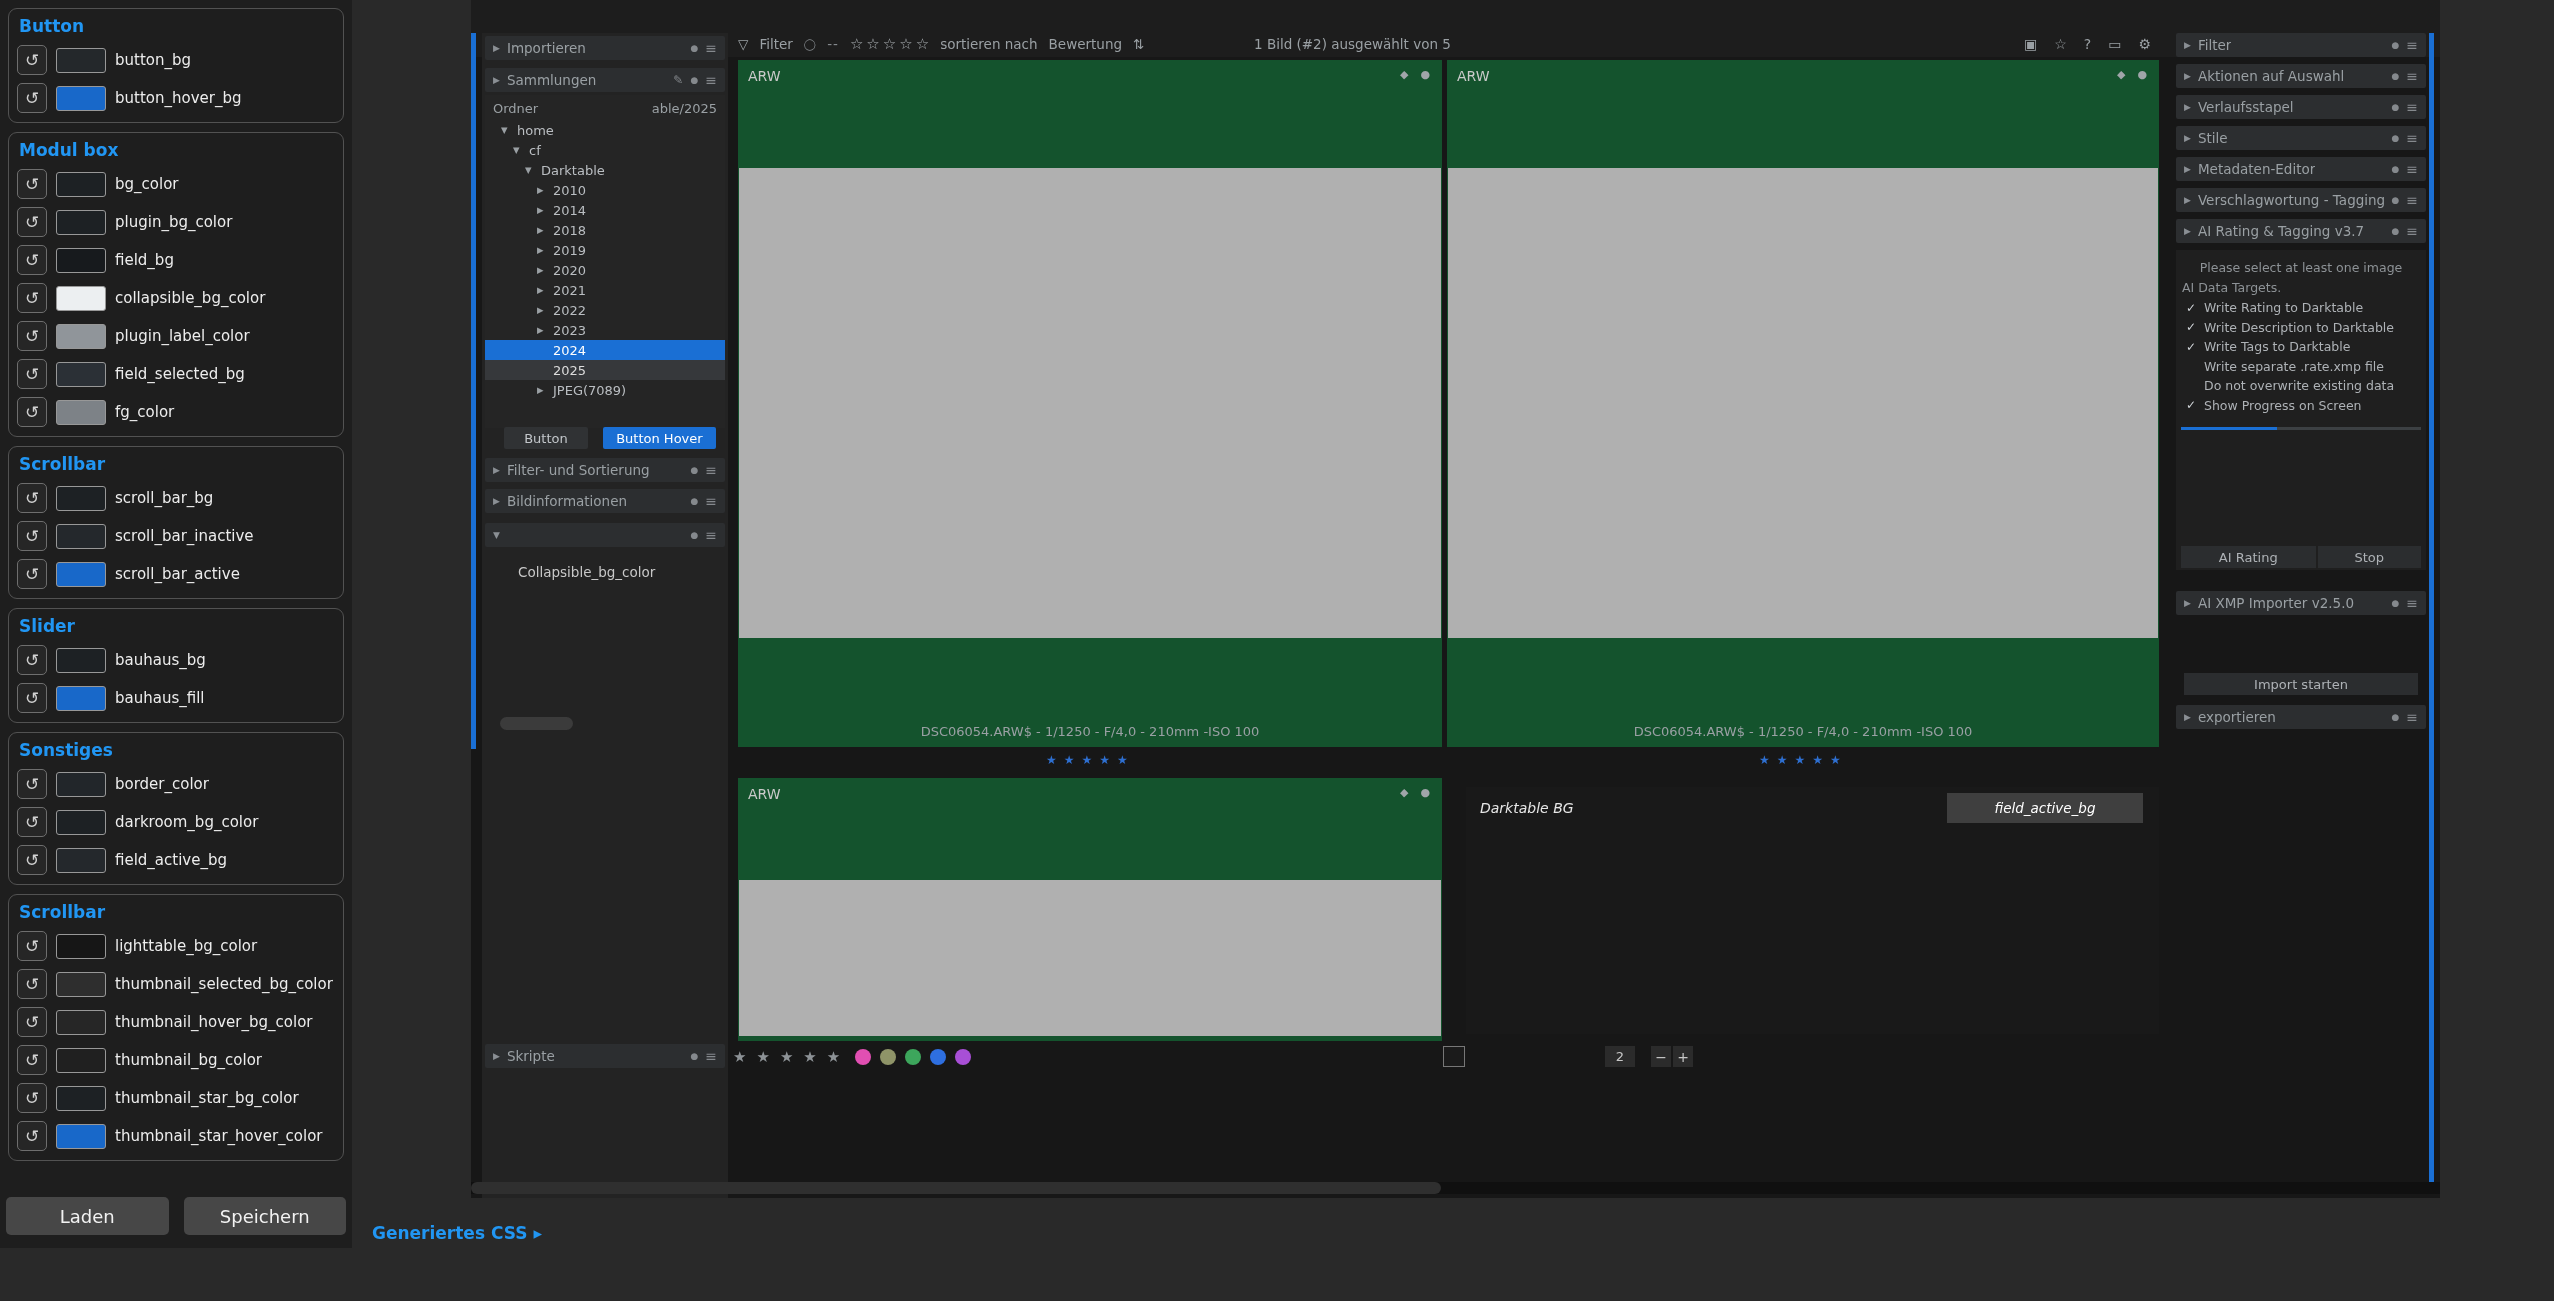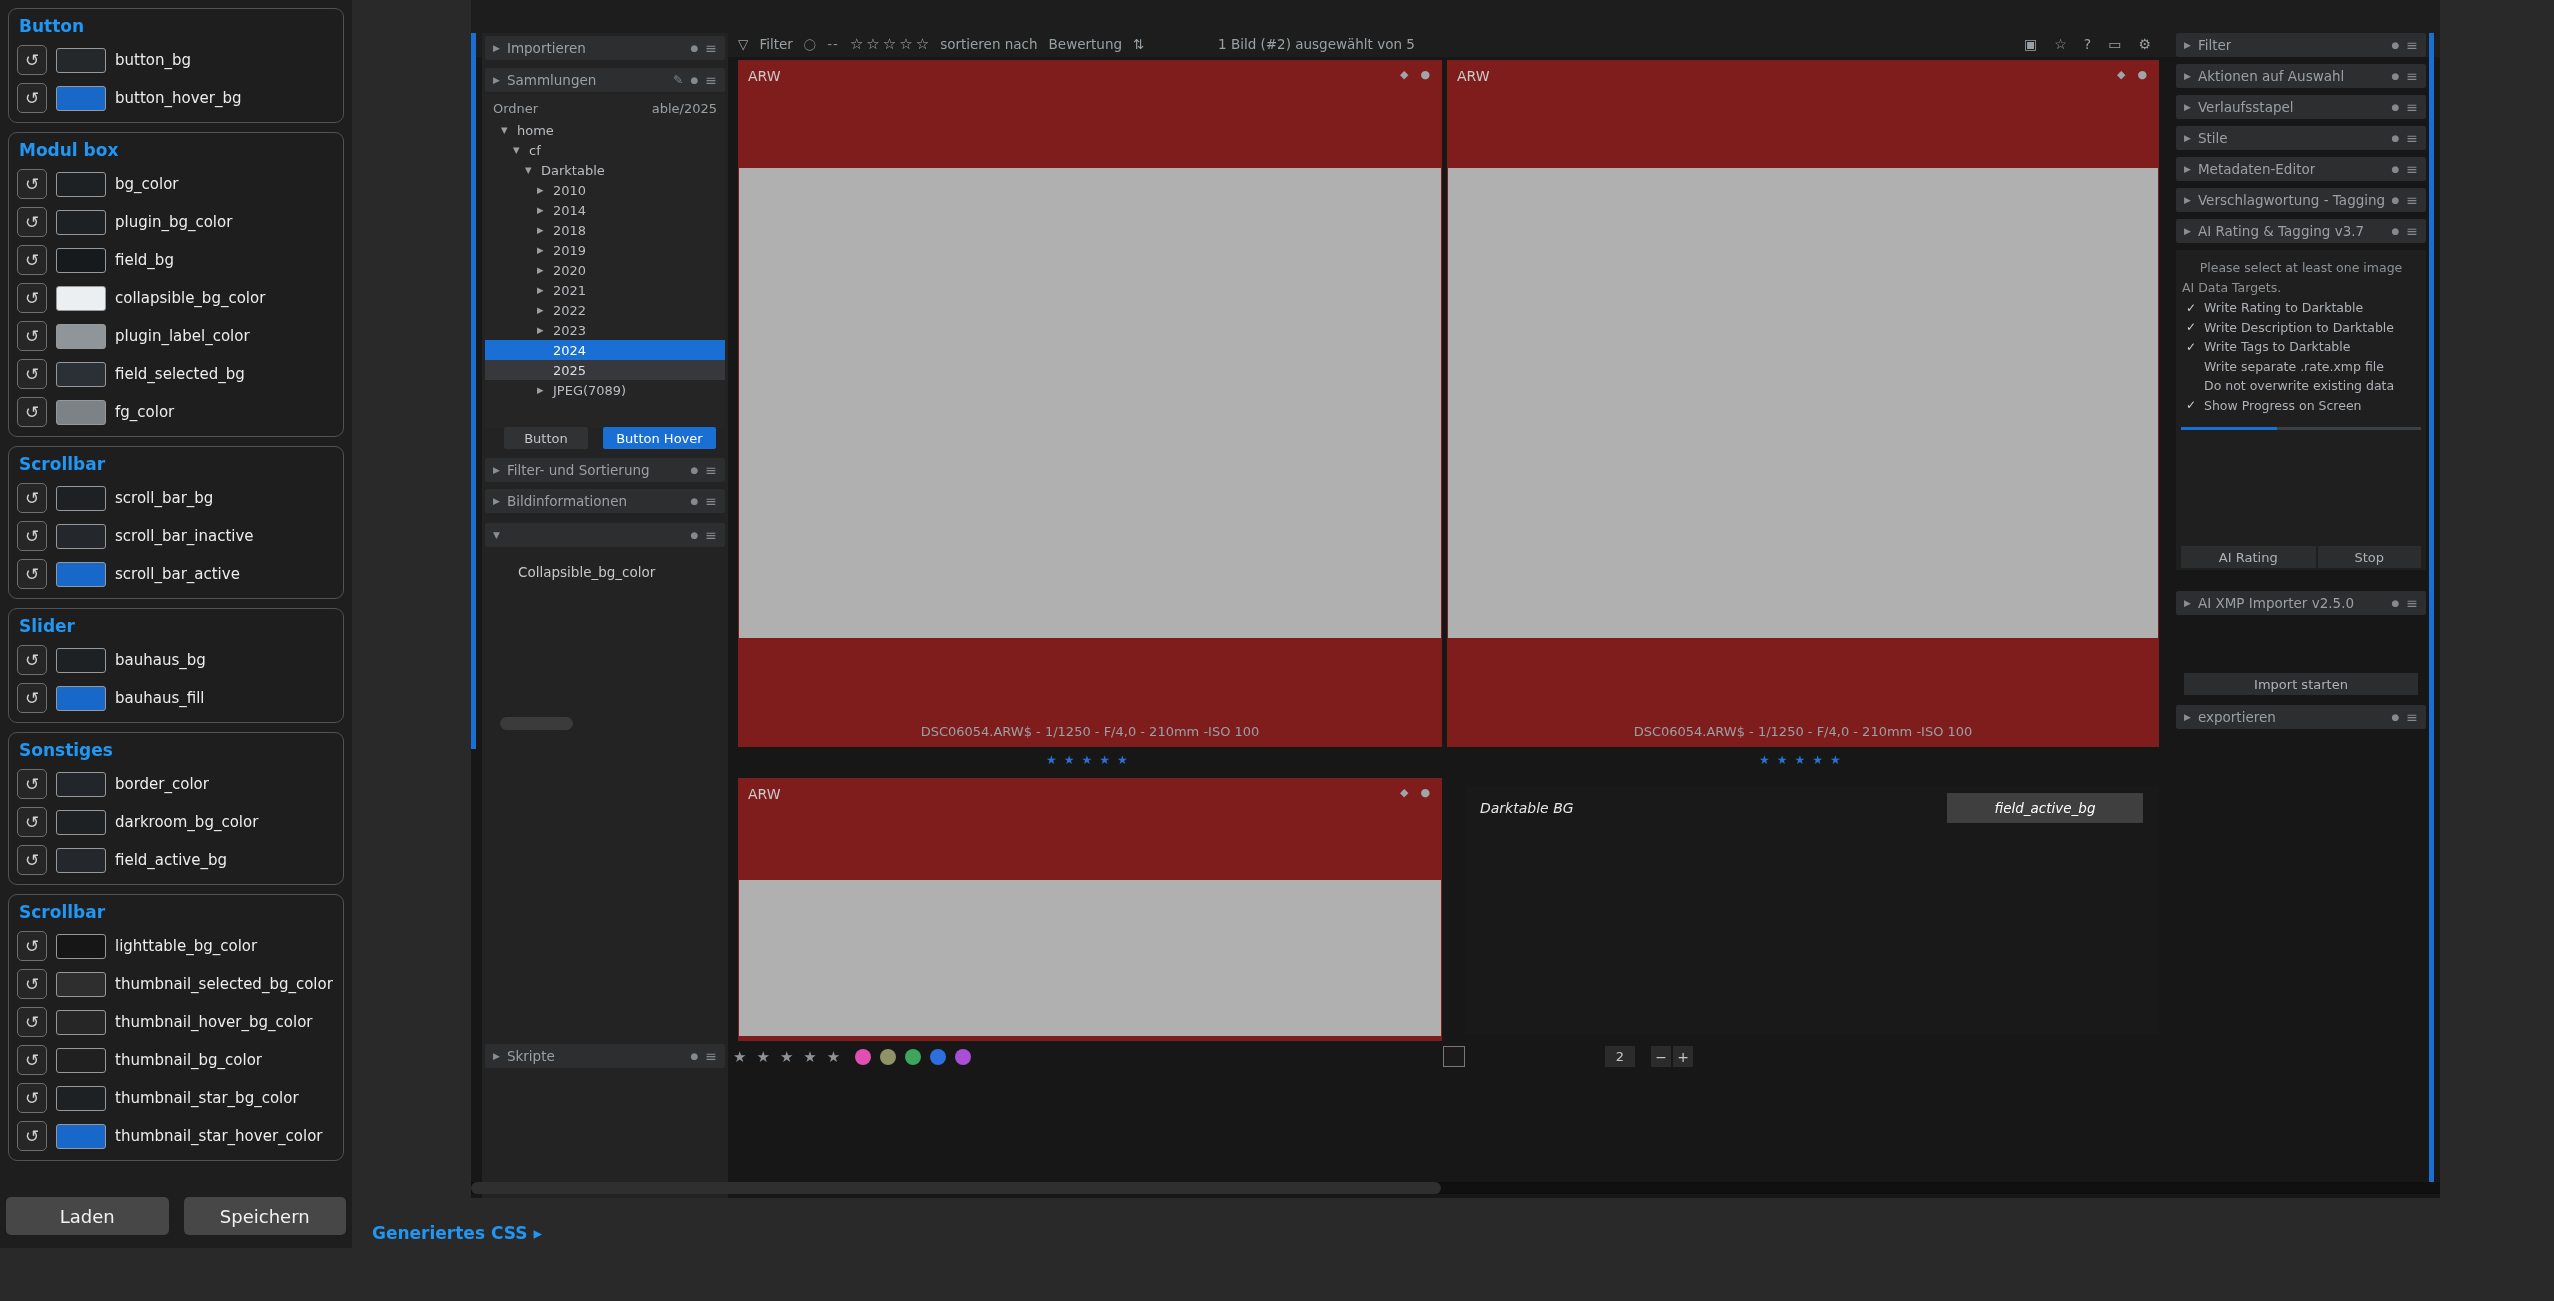--- a/index.html
+++ b/index.html
@@ -29,21 +29,21 @@
 
   
   .dt { position:absolute; left:471px; top:0; width:1969px; height:1198px; background:#171717; overflow:hidden; }
   .dt-topstrip { position:absolute; left:0; top:0; width:100%; height:57px; background:#1d1d1d; }
 
   .tb-left { position:absolute; left:267px; top:31px; height:26px; display:flex; align-items:center; gap:11px;
              color:#9aa0a4; font-size:13.5px; }
   .tb-left .ring { font-size:11px; color:#83888c; }
   .tb-left .dashes { letter-spacing:1px; color:#83888c; }
   .tb-stars { display:flex; gap:3px; font-size:15px; color:#a9aeb2; }
-  .tb-info { position:absolute; left:747px; top:36px; color:#9aa0a4; font-size:13.5px; }
+  .tb-info { position:absolute; left:783px; top:36px; color:#9aa0a4; font-size:13.5px; }
   .tb-right { position:absolute; left:1553px; top:31px; height:26px; display:flex; align-items:center; gap:17px;
               font-size:14px; color:#9aa0a4; }
 
   .vstrip-l { position:absolute; left:0; top:33px; width:5px; height:716px; background:#1a6fd4; }
   .vstrip-r { position:absolute; left:1958px; top:33px; width:5px; height:1150px; background:#1a6fd4; }
 
   
   .dt-left { position:absolute; left:11px; top:33px; width:246px; height:1165px; background:#232323; }
   .mh { height:24px; background:#2c2e30; border-radius:2px; display:flex; align-items:center; gap:7px;
         padding:0 8px; color:#9aa0a4; font-size:13.5px; cursor:pointer; }
@@ -67,21 +67,21 @@
   .trow.hovered { background:#36383b; color:#dcdcdc; }
 
   .btn-row { position:absolute; top:394px; left:22px; right:12px; height:22px; display:flex; gap:15px; }
   .sm-btn { flex:1; background:#303234; color:#c2c6ca; font-size:13px; border-radius:2px;
             display:flex; align-items:center; justify-content:center; cursor:pointer; }
   .sm-btn.blue { flex:1.35; background:#1a6fd4; color:#fff; }
   .collapsible-label { position:absolute; top:531px; left:36px; font-size:13.5px; color:#c8c8c8; }
   .scroll-pill { position:absolute; top:684px; left:18px; width:73px; height:13px; background:#3b3b3b; border-radius:7px; }
 
   
-  .cell { position:absolute; background:#7f1d1d; cursor:pointer; }
+  .cell { position:absolute; background:#14532d; cursor:pointer; }
   #cell1 { left:267px; top:60px; width:704px; height:687px; }
   #cell2 { left:976px; top:60px; width:712px; height:687px; }
   #cell3 { left:267px; top:778px; width:704px; height:263px; }
   .cimg { position:absolute; left:1px; right:1px; background:#b0b0b0; }
   #cell1 .cimg, #cell2 .cimg { top:108px; height:470px; }
   #cell3 .cimg { top:102px; height:156px; }
   .ctag { position:absolute; left:10px; top:8px; color:#cacaca; font-size:14px; }
   .cpins { position:absolute; right:12px; top:8px; display:flex; gap:12px; color:#a0a5a9; font-size:11px; }
   .ccap { position:absolute; bottom:8px; left:0; right:0; text-align:center; color:#9aa0a4; font-size:13px; }
   .tstars { position:absolute; top:753px; display:flex; gap:7px; color:#2e6fd0; font-size:12px; cursor:pointer; }

